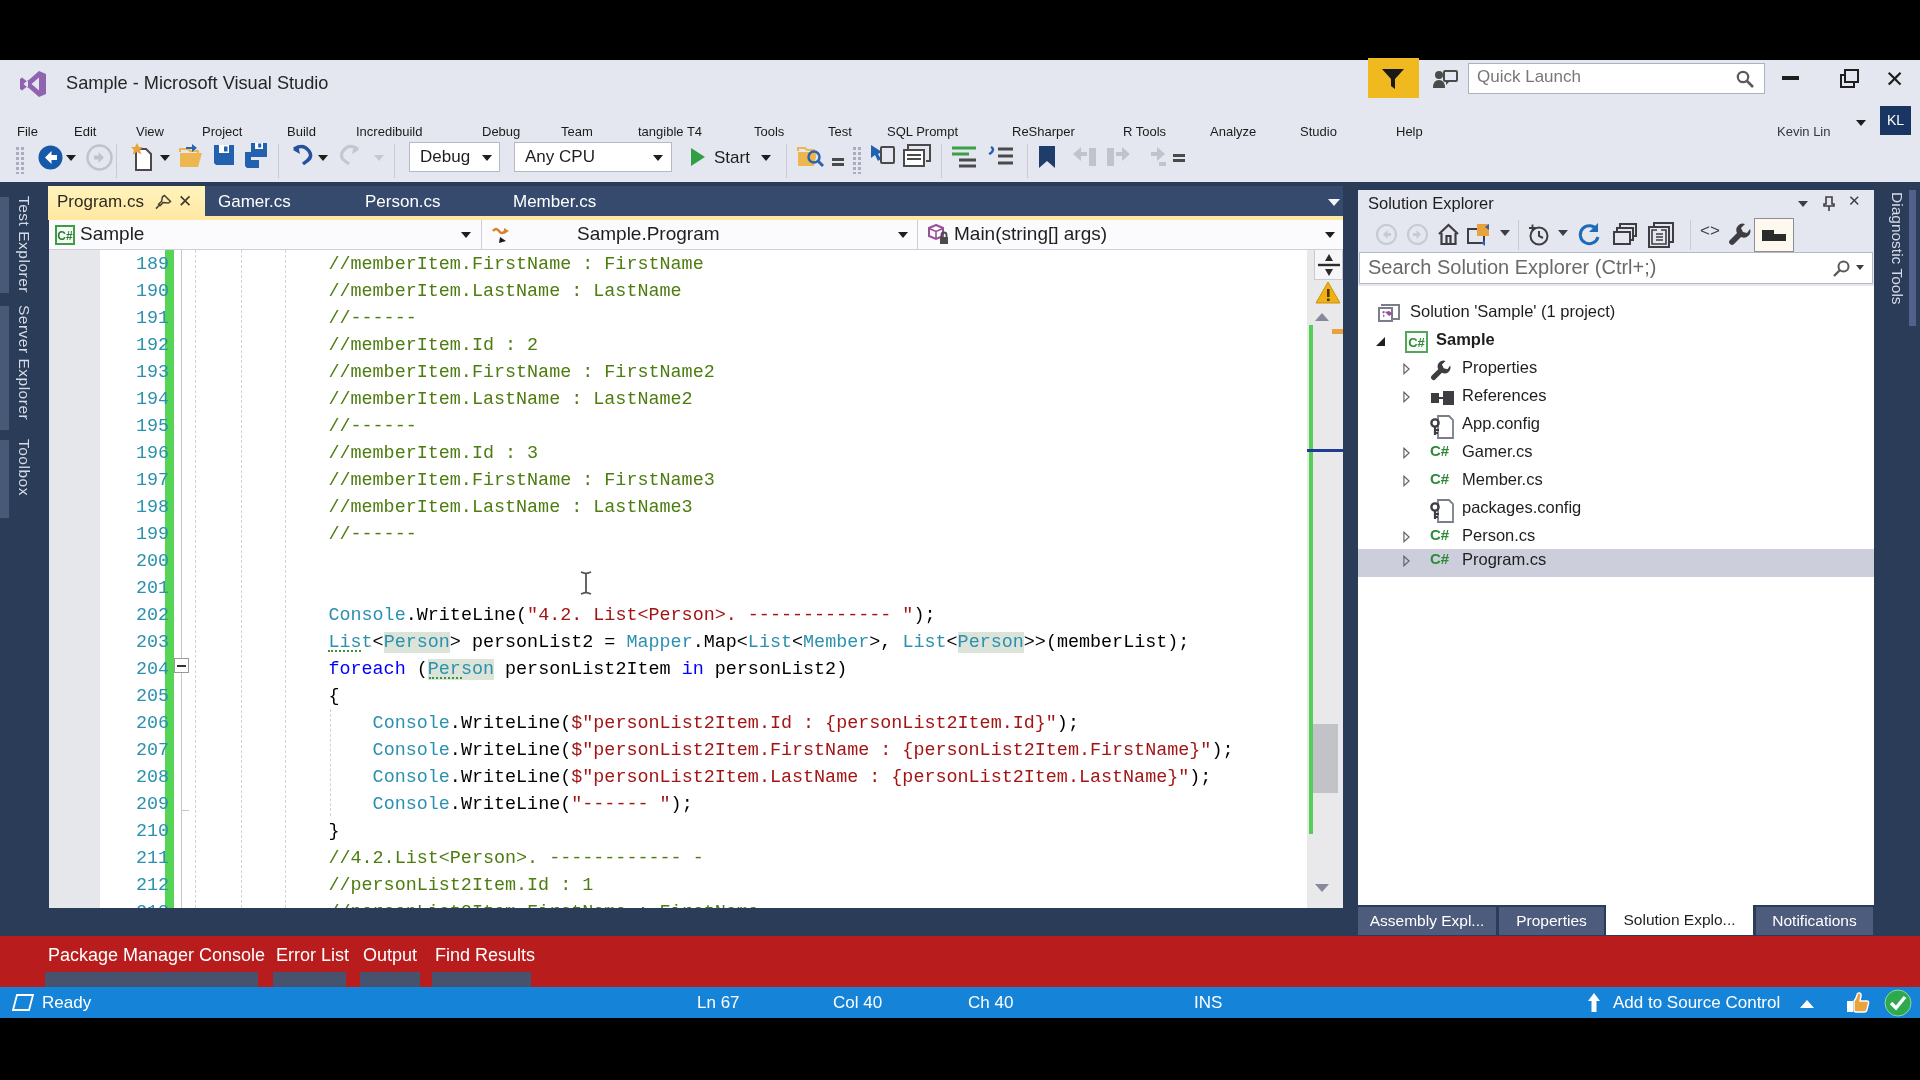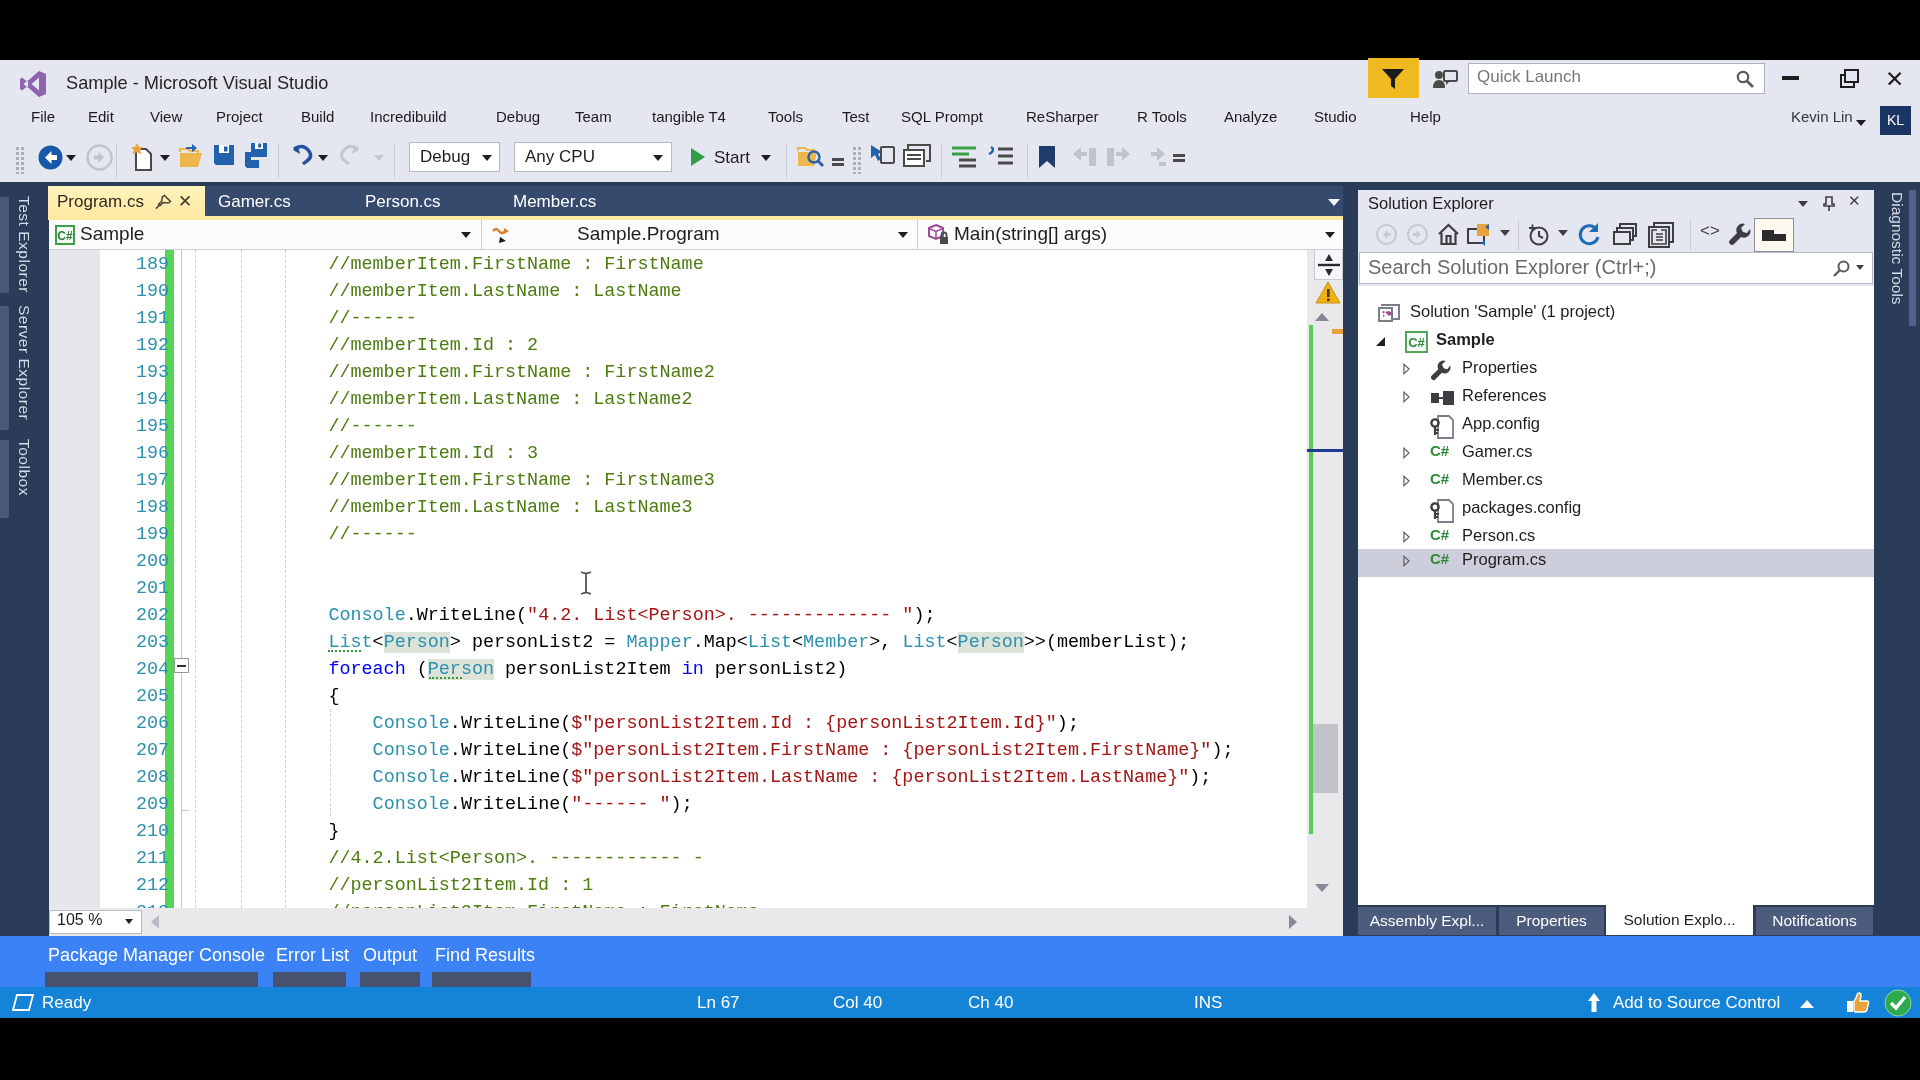--- a/index.html
+++ b/index.html
@@ -3,21 +3,21 @@
 <meta charset="utf-8">
 <style>
 * { margin:0; padding:0; box-sizing:border-box; }
 html,body { width:1920px; height:1080px; overflow:hidden; background:#000; }
 body { font-family:"Liberation Sans", sans-serif; position:relative; }
 .abs { position:absolute; }
 
 #titlebar { left:0; top:60px; width:1920px; height:122px; background:#E5E7F0; }
 #title-text { left:66px; top:73px; font-size:18.2px; color:#262626; }
 #menubar { left:0; top:103px; width:1920px; height:37px; }
-.mi { position:absolute; top:5px; font-size:15px; color:#1B1B1B;margin-left:14px; }
+.mi { position:absolute; top:21px; font-size:13px; color:#1B1B1B; }
 
 #toolbar { left:0; top:140px; width:1920px; height:42px; }
 .combo { position:absolute; background:#fff; border:1px solid #B6BAC6; height:30px; top:2px; font-size:17px; color:#1E1E1E; }
 .dd { position:absolute; width:0; height:0; border-left:5px solid transparent; border-right:5px solid transparent; border-top:6px solid #1E1E1E; }
 .sep { position:absolute; top:4px; width:1px; height:34px; background:#C8CAD4; }
 
 #main { left:0; top:182px; width:1920px; height:805px; background:#2B3C59; }
 
 .vtab-handle { position:absolute; left:0; width:9px; background:#4A5878; }
 .vtab-text { position:absolute; left:15px; writing-mode:vertical-rl; font-size:15.5px; color:#D4DAE6; letter-spacing:0.5px; }
@@ -50,21 +50,21 @@
 #solx { left:1358px; top:8px; width:516px; height:692px; }
 #solx-title { left:0; top:0; width:516px; height:28px; background:#E5E7F0; }
 #solx-toolbar { left:0; top:28px; width:516px; height:34px; background:#E5E7F0; }
 #solx-search { left:0; top:62px; width:516px; height:34px; background:#E5E7F0; }
 #solx-tree { left:0; top:96px; width:516px; height:619px; background:#fff; }
 .trow { position:absolute; left:0; width:516px; height:28px; font-size:16.5px; color:#1E1E1E; }
 .exp-c { position:absolute; width:9px; height:12px; }
 
 .ptab { position:absolute; top:0; height:28px; background:#4D5B7C; color:#fff; font-size:15.5px; text-align:center; line-height:28px; }
 
-#bottomband { left:0; top:936px; width:1920px; height:51px; background:#3b82f6; }
+#bottomband { left:0; top:936px; width:1920px; height:51px; background:#b91c1c; }
 .btab { position:absolute; top:9px; font-size:18px; color:#FFFFFF; }
 .bbox { position:absolute; top:36px; height:15px; background:#46526E; }
 
 #statusbar { left:0; top:987px; width:1920px; height:31px; background:#1583D7; color:#fff; font-size:17px; }
 .st { position:absolute; top:6px; }
 </style>
 </head>
 <body>
 
 <div class="abs" style="left:0;top:0;width:1920px;height:60px;background:#000;"></div>
@@ -364,27 +364,20 @@
  <svg class="abs" style="left:1317px;top:71px;" width="24" height="24" viewBox="0 0 24 24">
       <line x1="1" y1="12" x2="23" y2="12" stroke="#2B2B2B" stroke-width="2.4"></line>
       <path d="M12 1 L16 8 L8 8 Z M12 23 L16 16 L8 16 Z" fill="#2B2B2B"></path>
     </svg>
  <svg class="abs" style="left:1315px;top:99px;" width="26" height="24" viewBox="0 0 26 24">
       <path d="M13 1 L25 22 L1 22 Z" fill="#F2B014" stroke="#C8930D" stroke-width="1"></path>
       <rect x="12" y="8" width="2.6" height="8" fill="#4A3A00"></rect>
       <rect x="12" y="17.5" width="2.6" height="2.6" fill="#4A3A00"></rect>
     </svg>
 
- <div class="abs" id="hscrollrow">
-  <div style="position:absolute;left:0px;top:2px;width:93px;height:24px;background:#fff;border:1px solid #B6BAC6;"></div>
-  <span style="position:absolute;left:8px;top:3px;font-size:16px;color:#1E1E1E;">105 %</span>
-  <span style="position:absolute;left:76px;top:11px;width:0;height:0;border-left:4.5px solid transparent;border-right:4.5px solid transparent;border-top:5.5px solid #1E1E1E;"></span>
-  <span style="position:absolute;left:102px;top:7px;width:0;height:0;border-top:7px solid transparent;border-bottom:7px solid transparent;border-right:8px solid #B9BCC7;"></span>
-  <span style="position:absolute;left:1240px;top:7px;width:0;height:0;border-top:7px solid transparent;border-bottom:7px solid transparent;border-left:8px solid #868999;"></span>
- </div>
 
  <div class="abs" id="solx">
   <div class="abs" id="solx-title">
    <span class="abs" style="left:10px;top:4px;font-size:16.5px;color:#1E1E1E;">Solution Explorer</span>
    <span class="abs" style="left:440px;top:11px;width:0;height:0;border-left:5px solid transparent;border-right:5px solid transparent;border-top:6px solid #3E3E42;"></span>
    <svg class="abs" style="left:464px;top:6px;" width="14" height="16" viewBox="0 0 14 16">
           <path d="M4 1 L10 1 L10 8 L12 8 L12 10 L2 10 L2 8 L4 8 Z M7 10 L7 15" stroke="#3E3E42" stroke-width="1.6" fill="none"></path>
         </svg>
    <span class="abs" style="left:490px;top:2px;font-size:15px;color:#3E3E42;">✕</span>
   </div>

